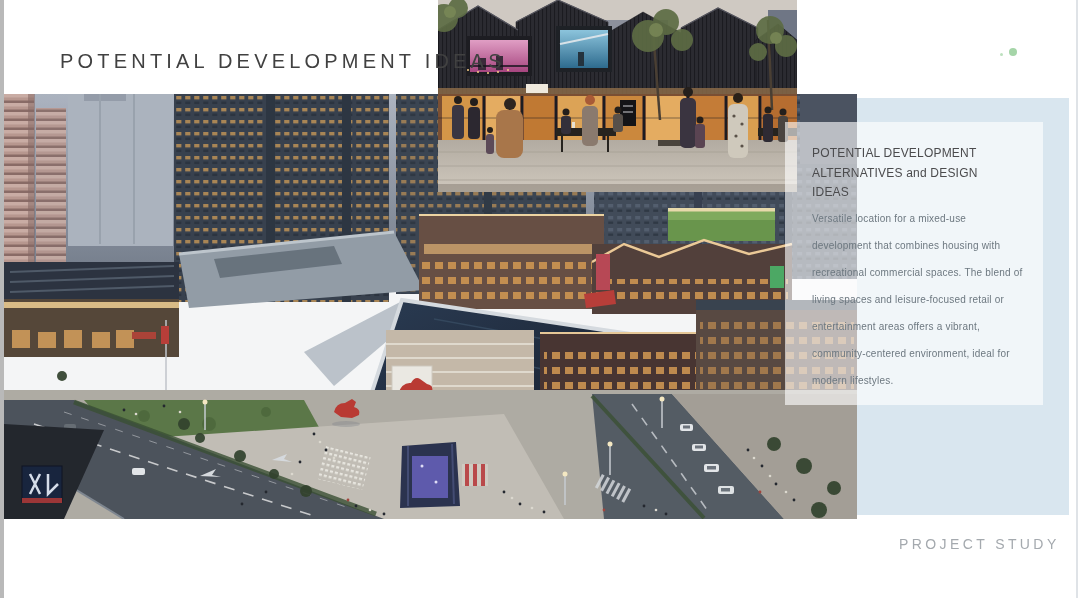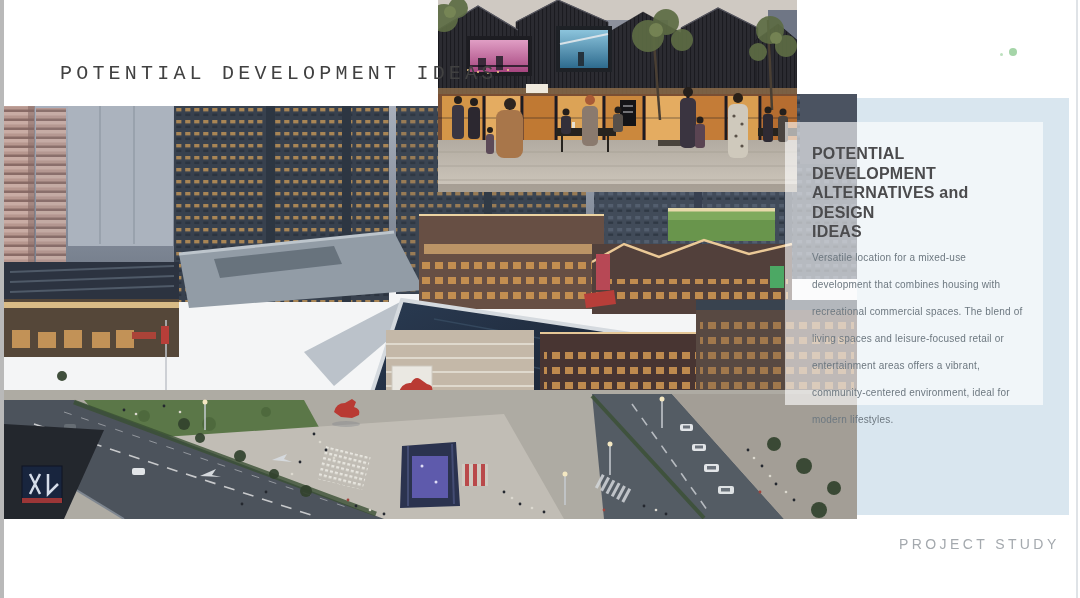--- a/index.html
+++ b/index.html
@@ -8,28 +8,28 @@
   .abs{position:absolute;}
   .slide{width:1080px;height:598px;position:relative;background:#ffffff;}
 
   .left-strip{left:0;top:0;width:4px;height:598px;background:#b9b9b9;}
   .right-line{left:1076px;top:0;width:2px;height:598px;background:#dfe3e7;}
 
   .aerial{left:4px;top:94px;width:853px;height:425px;display:block;}
   .panel{left:857px;top:98px;width:212px;height:417px;background:#d9e6ef;}
   .inset{left:438px;top:0;width:359px;height:192px;display:block;}
 
-  .titleband{left:4px;top:12px;width:434px;height:94px;background:#ffffff;font-family:Liberation Mono, monospace;}
+  .titleband{left:4px;top:0;width:434px;height:94px;background:#ffffff;}
   .page-title{position:absolute;left:56px;top:50px;font-size:20px;font-weight:500;
       letter-spacing:4.2px;color:#414141;white-space:nowrap;}
 
   .card{left:785px;top:122px;width:258px;height:283px;
       background:rgba(255,255,255,0.62);box-sizing:border-box;
       padding:22px 18px 0 27px;}
-  .card-heading{margin:0;font-size:16px;line-height:19.5px;font-weight:bold;
+  .card-heading{margin:0;font-size:12px;line-height:19.5px;font-weight:normal;
       color:#4b4b4d;letter-spacing:0.2px;white-space:pre-line;}
   .card-body{margin:2px 0 0 0;font-size:10px;line-height:27px;color:#6d7880;
       letter-spacing:0.2px;width:212px;}
 
   .footer-label{left:899px;top:536px;font-size:14px;letter-spacing:3.4px;
       color:#a4a9ae;white-space:nowrap;}
 
   .dot{border-radius:50%;background:#8fcb92;}
   .dot-big{left:1009px;top:48px;width:8px;height:8px;opacity:.8;}
   .dot-small{left:1000px;top:53px;width:3px;height:3px;opacity:.6;}

